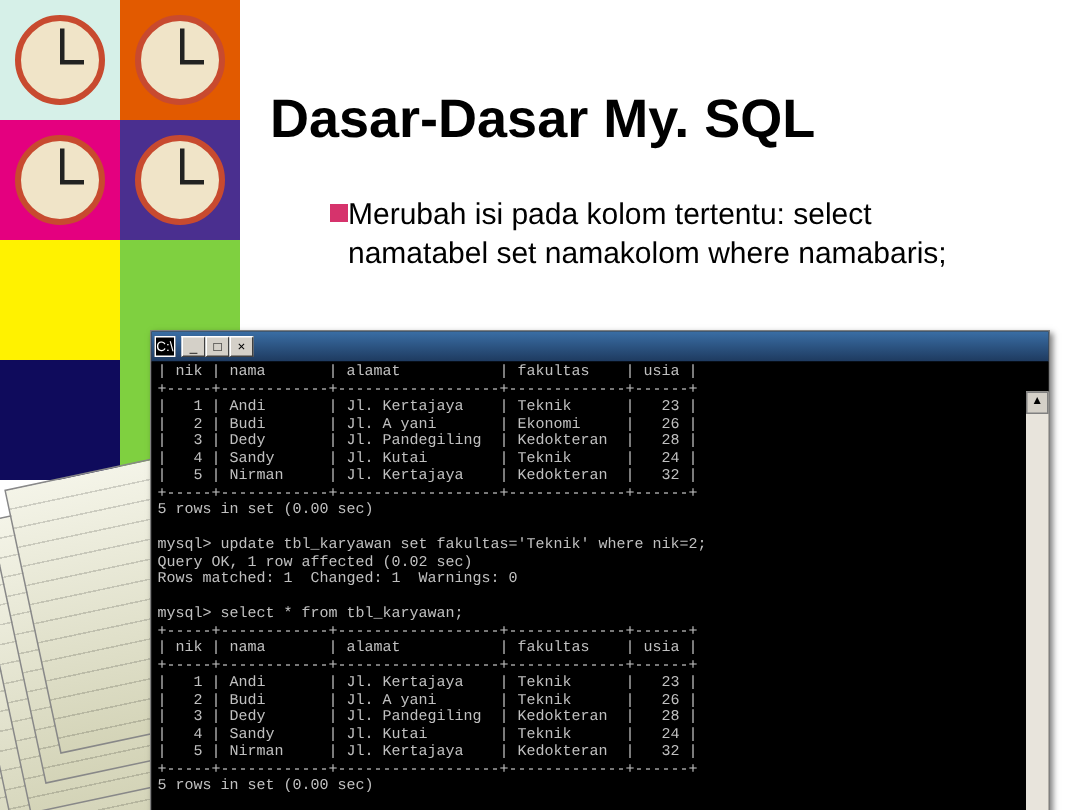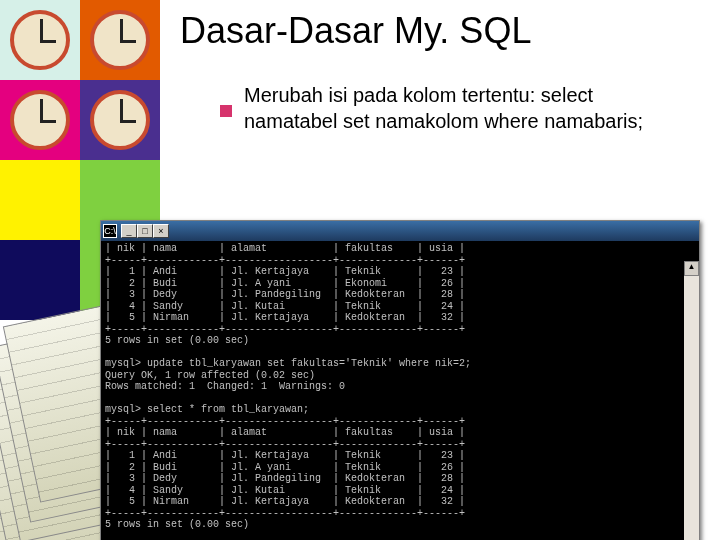--- a/index.html
+++ b/index.html
@@ -71,28 +71,28 @@
   }
 
   .content {
     position: absolute;
     left: 180px; top: 10px;
     right: 20px;
   }
   .title {
     font-family: Arial, sans-serif;
     font-size: 36px;
-    font-weight: normal;
+    font-weight: bold;
     color: #000;
     margin-bottom: 30px;
+    margin-top: 48px;
   }
   .bullet-row {
     display: flex;
-    align-items: center;
-    gap: 12px;
+    align-items: flex-start;
     margin-left: 40px;
   }
   .bullet {
     width: 12px; height: 12px;
     background: #d6336c;
     flex-shrink: 0;
     margin-top: 6px;
   }
   .bullet-text {
     font-size: 20px;

